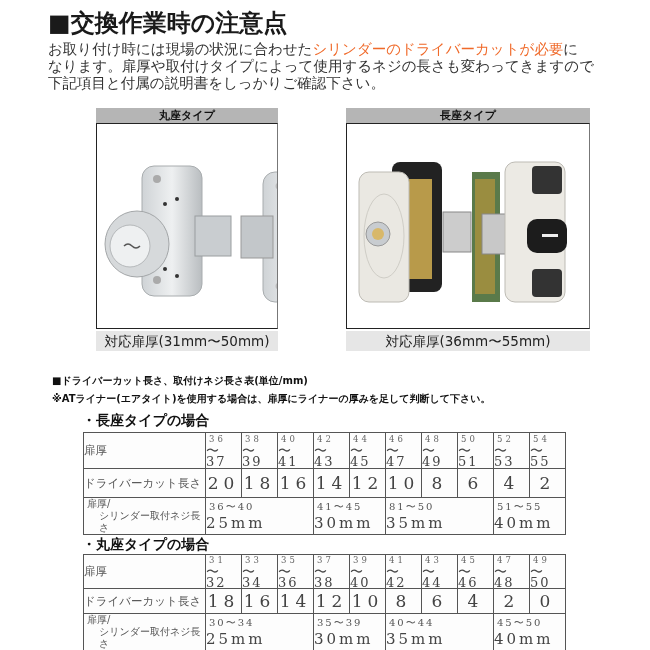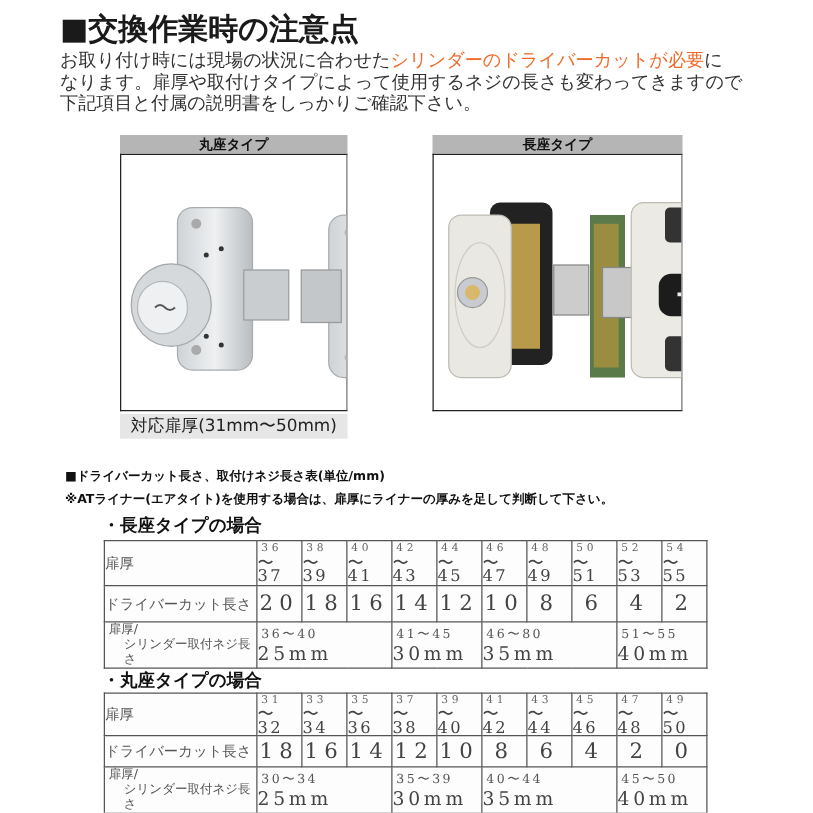--- a/index.html
+++ b/index.html
@@ -11,21 +11,21 @@
     position: absolute; left: 48px; top: 8px; font-size: 24px; font-weight: bold; color: #1a1a1a;
     letter-spacing: 0px; line-height: 30px;
   }
   .intro {
     position: absolute; left: 48px; top: 41px; width: 570px; font-size: 14.5px; line-height: 17px; color: #333;
   }
   .intro .accent { color: #f06a2a; }
 
   .panel { position: absolute; top: 108px; width: 228px; }
   .panel.left { left: 50px; padding-left: 46px; }
-  .panel.right { left: 346px; width: 200px; }
+  .panel.right { left: 346px; width: 244px; }
   .panel-header {
     height: 15px; background: #b5b5b5; text-align: center; font-size: 11px; font-weight: bold; line-height: 15px; color: #111;
   }
   .panel-body {
     height: 206px; border: 1.5px solid #222; border-right-color: #777; background: #fff; position: relative; overflow: hidden;
   }
   .panel-caption {
     height: 20px; margin-top: 2px; background: #e6e6e6; text-align: center; font-size: 13.5px; line-height: 20px; color: #222;
   }
 
@@ -113,20 +113,21 @@
       <rect x="125" y="48" width="28" height="130" fill="#5a7a4a"></rect>
       <rect x="128" y="55" width="20" height="115" fill="#c49a3a" opacity="0.6"></rect>
       <rect x="135" y="90" width="30" height="40" fill="#c8c8c8" stroke="#888"></rect>
       <rect x="158" y="38" width="60" height="140" rx="10" fill="#eceae4" stroke="#bdbbb4"></rect>
       <rect x="185" y="42" width="30" height="28" rx="4" fill="#333"></rect>
       <rect x="185" y="145" width="30" height="28" rx="4" fill="#333"></rect>
       <rect x="180" y="95" width="40" height="34" rx="10" fill="#1c1c1c"></rect>
       <rect x="195" y="110" width="16" height="3" fill="#eee"></rect>
     </svg>
   </div>
+  <div class="panel-caption">対応扉厚(36mm〜55mm)</div>
 </div>
 
 <div class="section-title">■ドライバーカット長さ、取付けネジ長さ表(単位/mm)</div>
 <div class="section-note">※ATライナー(エアタイト)を使用する場合は、扉厚にライナーの厚みを足して判断して下さい。</div>
 
 <div class="sub-title" style="top:412px;">・長座タイプの場合</div>
 <table class="spec" style="top:432px;">
   <colgroup>
     <col style="width:122px">
       <col style="width:36px">
@@ -204,21 +205,21 @@
         </td>
     <td colspan="3" class="screw">
           <span class="r">36〜40</span>
           <span class="v">25mm</span>
         </td>
     <td colspan="2" class="screw">
           <span class="r">41〜45</span>
           <span class="v">30mm</span>
         </td>
     <td colspan="3" class="screw">
-          <span class="r">46〜80</span>
+          <span class="r">81〜50</span>
           <span class="v">35mm</span>
         </td>
     <td colspan="2" class="screw">
           <span class="r">51〜55</span>
           <span class="v">40mm</span>
         </td>
   </tr>
 </tbody>
   </table>
 

